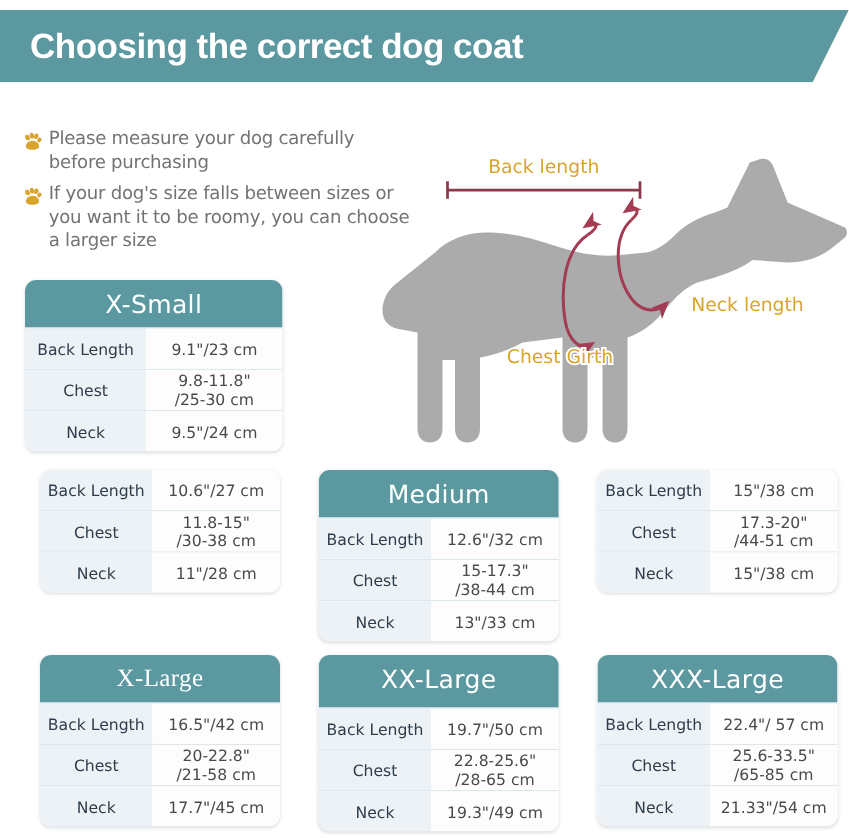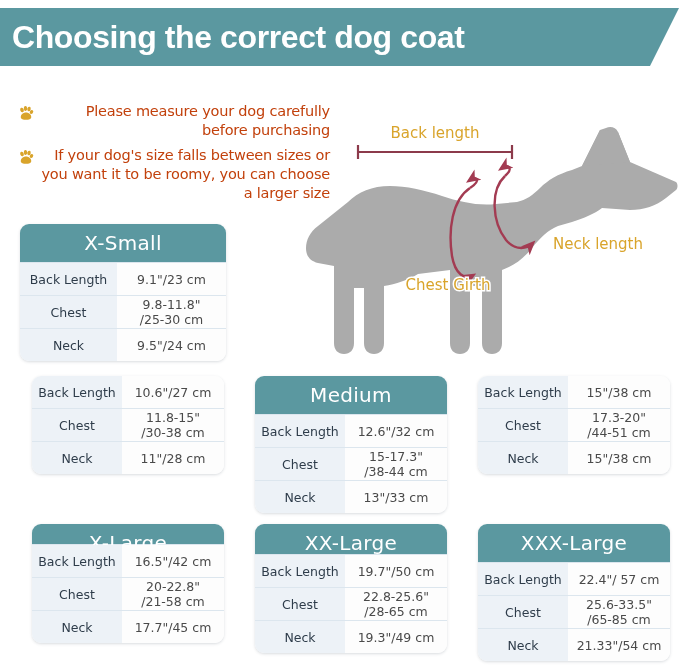--- a/index.html
+++ b/index.html
@@ -24,26 +24,26 @@
     height: 58px;
   }
   #banner-shape {
     position: absolute;
     inset: 0;
     background: #5B98A0;
     clip-path: polygon(0 0, 679px 0, 650px 100%, 0 100%);
   }
   #banner-title {
     position: absolute;
-    left: 12px;
+    left: 24px;
     top: 0;
     height: 58px;
     line-height: 58px;
     color: #ffffff;
-    font-size: 32px;
+    font-size: 28px;
     font-weight: bold;
     letter-spacing: -0.4px;
     white-space: nowrap;
   }
 
   
   #notes {
     position: absolute;
     left: 18px;
     top: 102px;
@@ -57,24 +57,23 @@
   .paw {
     flex: 0 0 auto;
     width: 16px;
     height: 16px;
     margin-top: 3px;
     margin-right: 5px;
   }
   .note-text {
     font-size: 14.5px;
     line-height: 19px;
-    color: #c2410c;
+    color: #737373;
     font-family: "DejaVu Sans", sans-serif;
     letter-spacing: -0.2px;
-    text-align: right;
   }
 
   
   #dog-figure {
     position: absolute;
     left: 300px;
     top: 118px;
     width: 379px;
     height: 245px;
   }
@@ -327,21 +326,21 @@
         </div>
       </div>
       <div class="st-row" style="height: 32px;">
         <div class="st-label" style="width: 90px;">Neck</div>
         <div class="st-value">
           <span>15"/38 cm</span>
         </div>
       </div>
     </div>
     <div class="size-table" style="left: 32px; top: 524px; width: 192px;">
-      <div class="st-head" style="height: 20px; line-height: 38px;">X-Large</div>
+      <div class="st-head" style="height: 38px; line-height: 38px; font-family: Liberation Serif, serif;">X-Large</div>
       <div class="st-row" style="height: 32px;">
         <div class="st-label" style="width: 90px;">Back Length</div>
         <div class="st-value">
           <span>16.5"/42 cm</span>
         </div>
       </div>
       <div class="st-row" style="height: 32px;">
         <div class="st-label" style="width: 90px;">Chest</div>
         <div class="st-value">
           <span>20-22.8"</span>
@@ -349,21 +348,21 @@
         </div>
       </div>
       <div class="st-row" style="height: 32px;">
         <div class="st-label" style="width: 90px;">Neck</div>
         <div class="st-value">
           <span>17.7"/45 cm</span>
         </div>
       </div>
     </div>
     <div class="size-table" style="left: 255px; top: 524px; width: 192px;">
-      <div class="st-head" style="height: 30px; line-height: 38px;">XX-Large</div>
+      <div class="st-head" style="height: 42px; line-height: 38px;">XX-Large</div>
       <div class="st-row" style="height: 32px;">
         <div class="st-label" style="width: 90px;">Back Length</div>
         <div class="st-value">
           <span>19.7"/50 cm</span>
         </div>
       </div>
       <div class="st-row" style="height: 32px;">
         <div class="st-label" style="width: 90px;">Chest</div>
         <div class="st-value">
           <span>22.8-25.6"</span>

